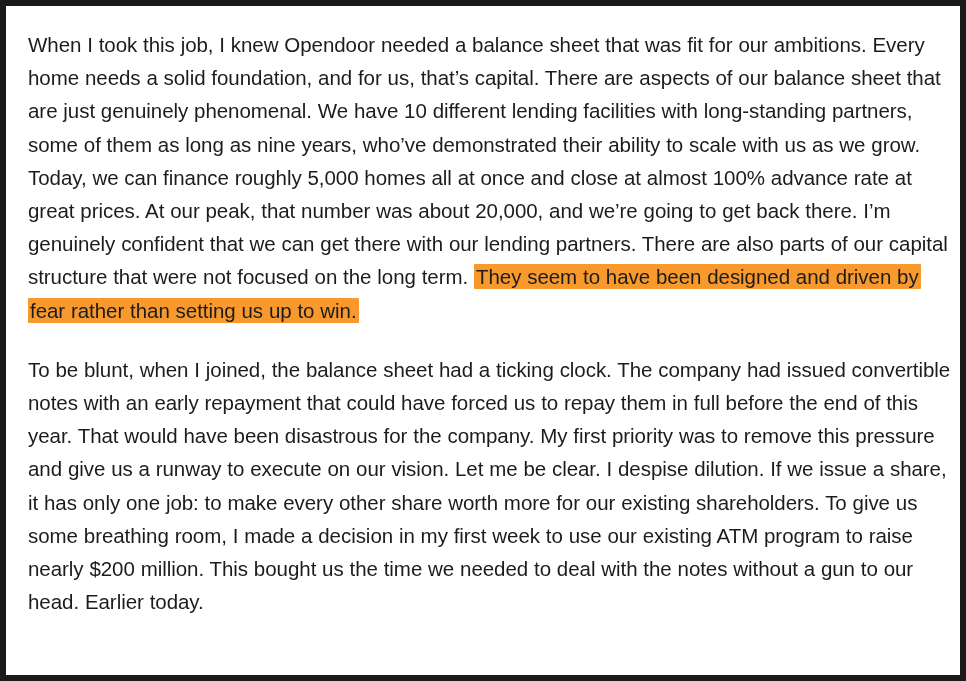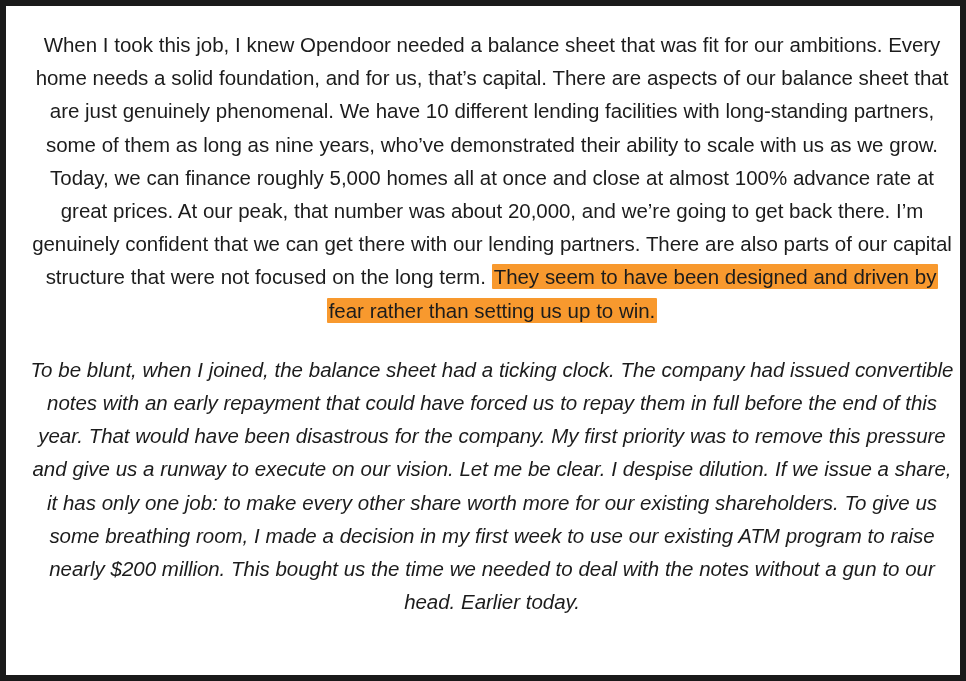--- a/index.html
+++ b/index.html
@@ -18,33 +18,31 @@
     left: 6px;
     top: 6px;
     width: 954px;
     height: 669px;
     background: #ffffff;
     box-sizing: border-box;
     padding: 22px 18px 0 22px;
   }
   .article {
     width: 928px;
-    text-align: center;
   }
   .para {
     font-size: 20.5px;
     line-height: 33.2px;
     color: #1c1c1c;
     margin: 0 0 26px 0;
     letter-spacing: -0.05px;
     word-spacing: 0.2px;
   }
   .para:last-child {
     margin-bottom: 16px;
-    font-style: italic;
   }
   .hl {
     background: #f8992e;
     color: #1c1c1c;
     padding: 1px 2px;
     border-radius: 1px;
     box-decoration-break: clone;
     -webkit-box-decoration-break: clone;
   }
 </style>

